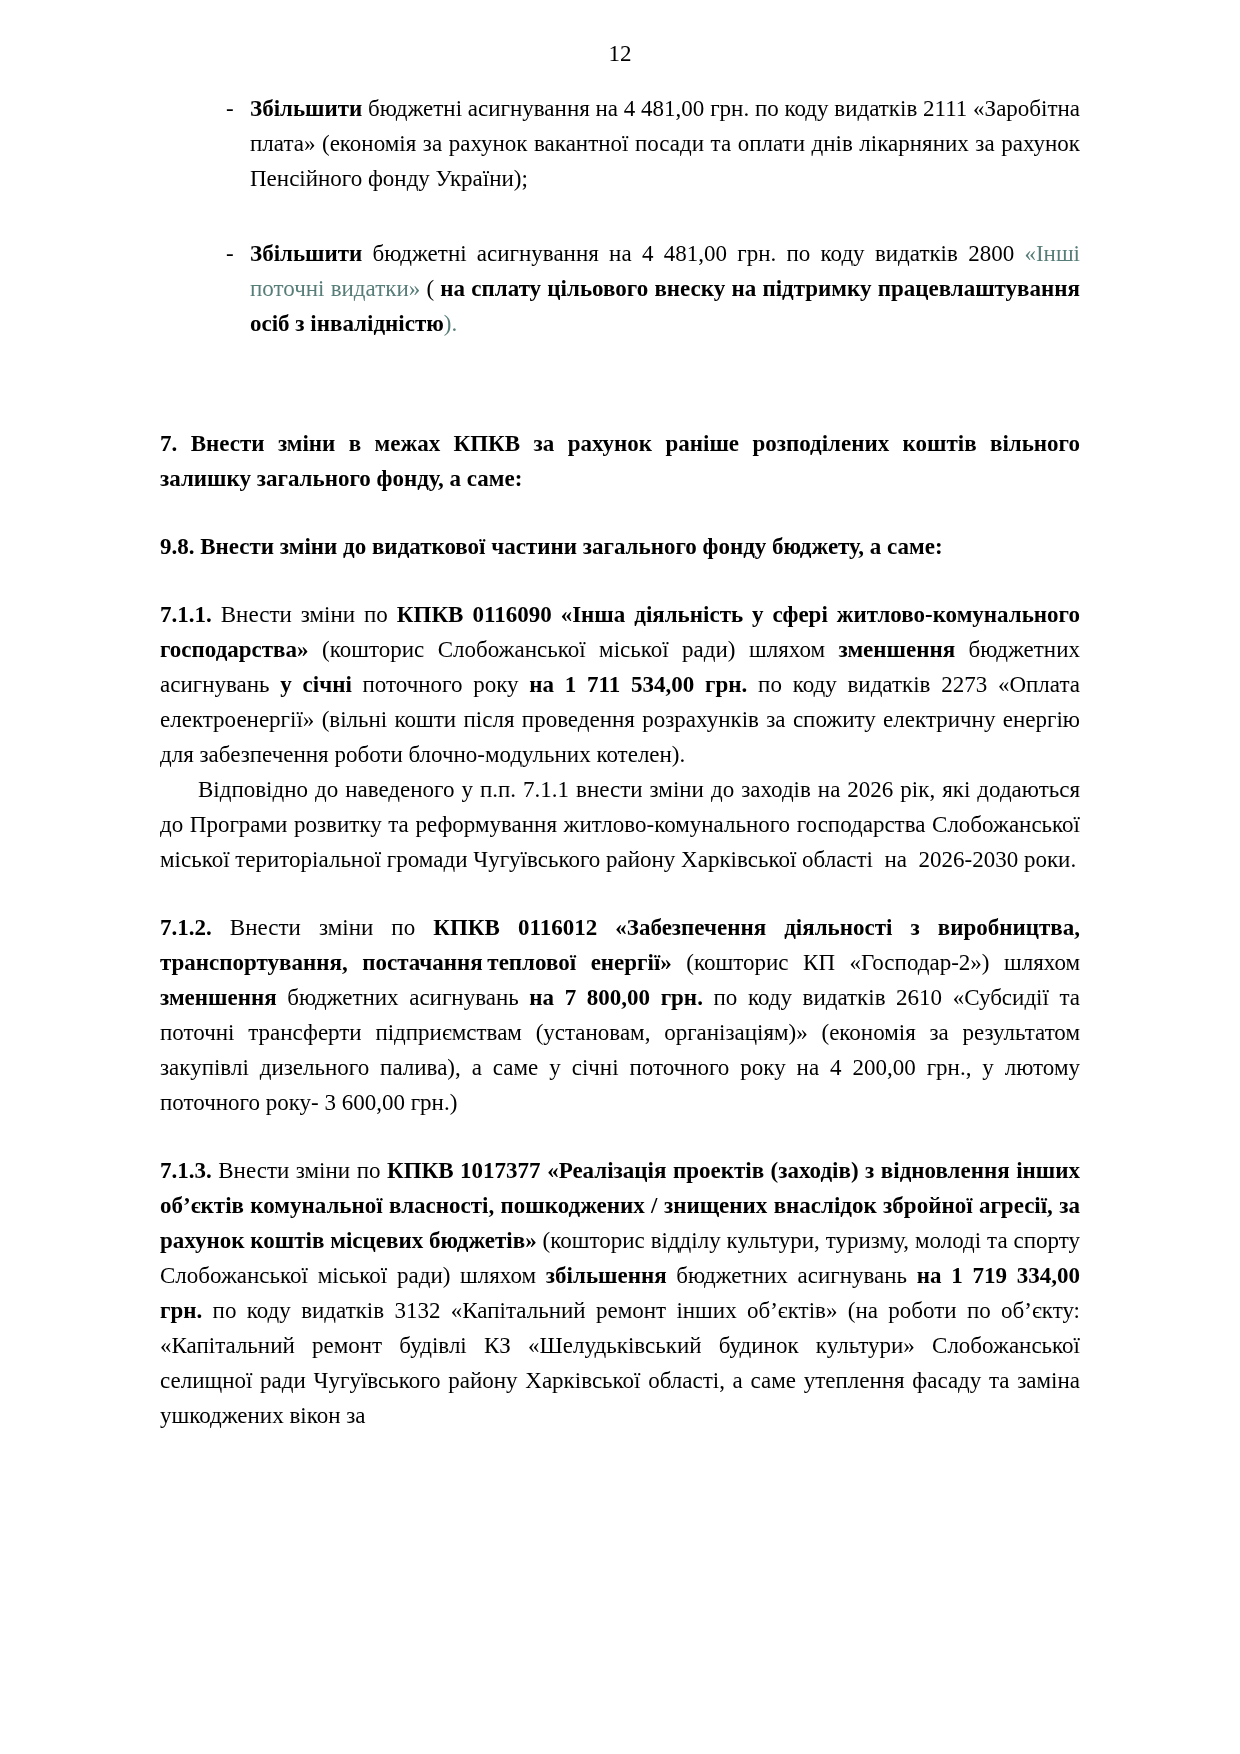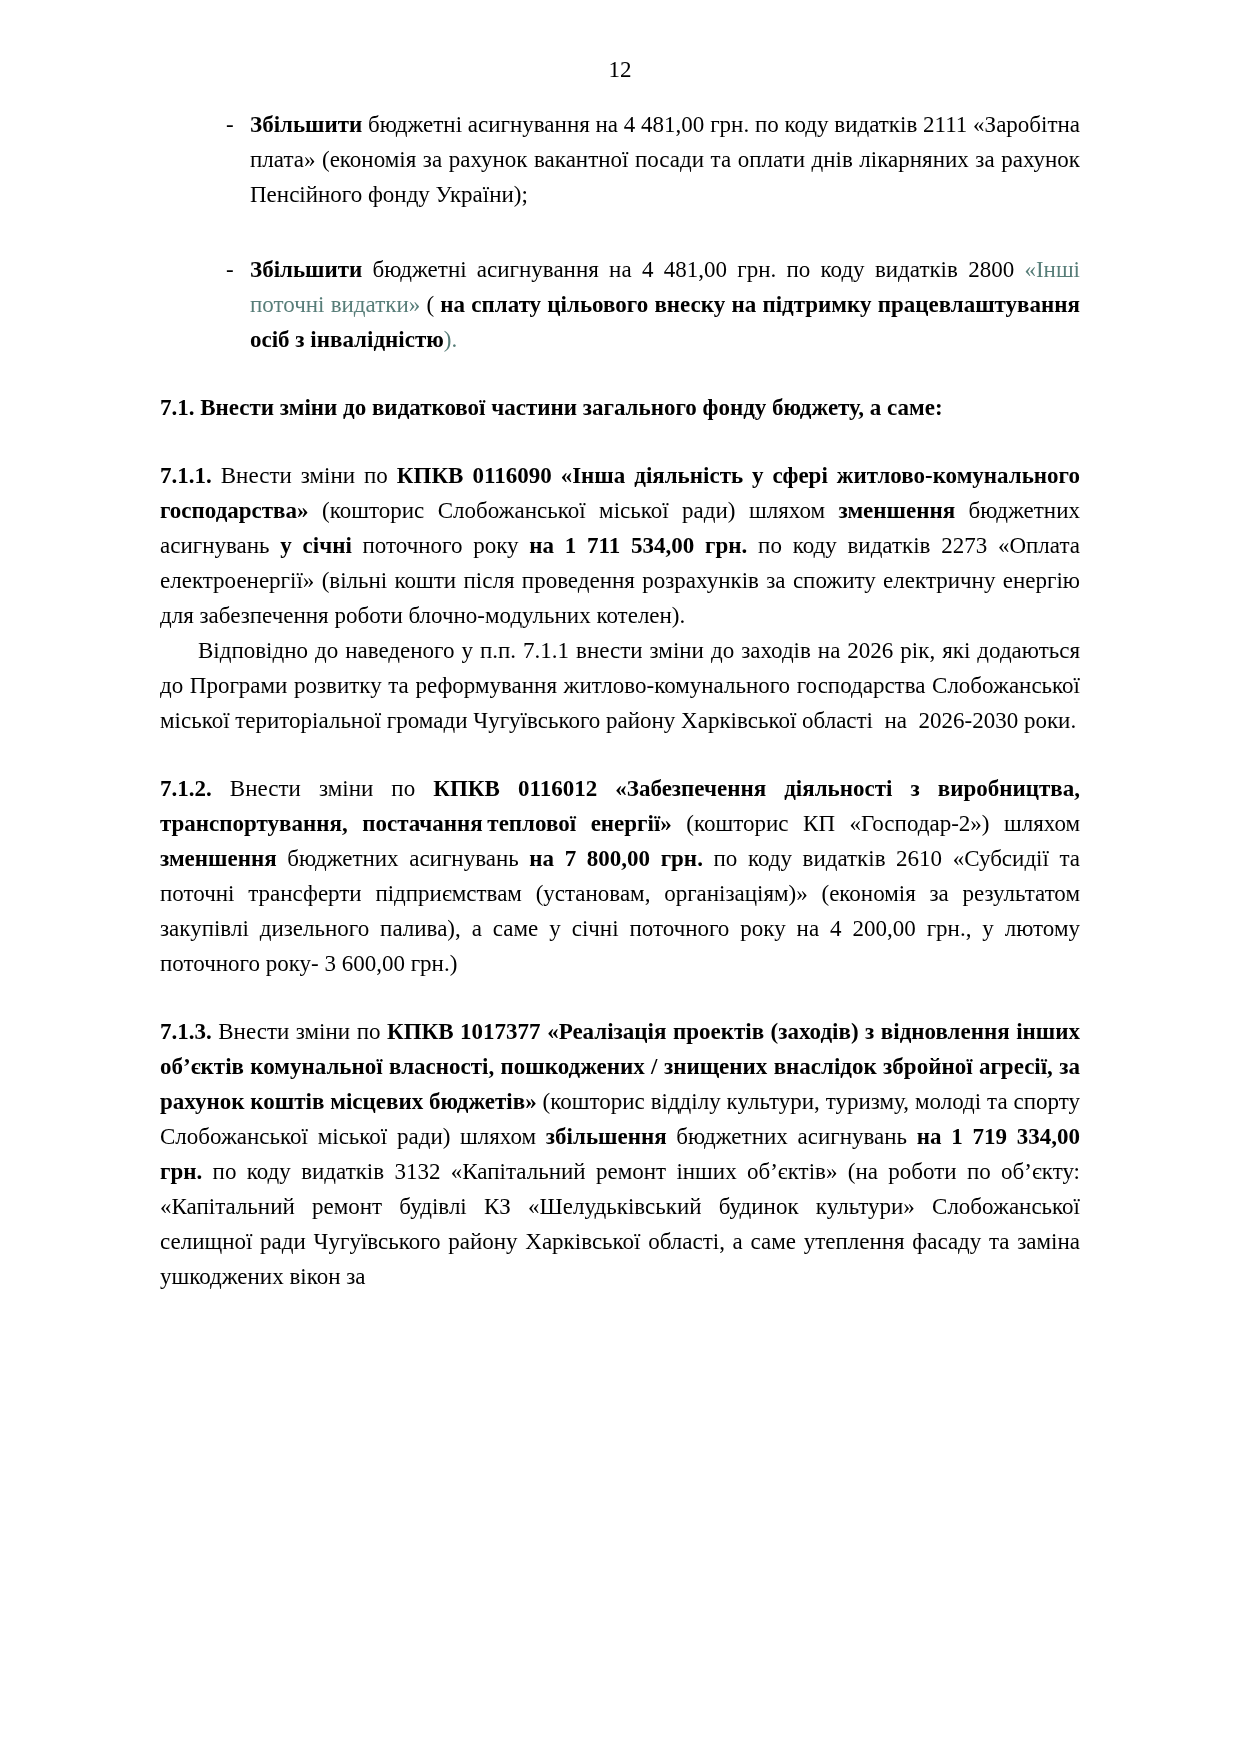--- a/index.html
+++ b/index.html
@@ -1,21 +1,21 @@
 <!DOCTYPE html>
 <html lang="uk" style="--teal: #577d78;"><head>
 <meta charset="utf-8">
 <style>
   :root { --teal: #577d78; }
   html, body { margin: 0; padding: 0; background: #ffffff; }
   .page {
     width: 1240px;
     height: 1754px;
     box-sizing: border-box;
-    padding: 52px 160px 30px 160px;
+    padding: 36px 160px 30px 160px;
     background: #ffffff;
     color: #000000;
     font-family: "Liberation Serif", "DejaVu Serif", serif;
     font-size: 23px;
     line-height: 35px;
     text-align: justify;
     overflow: hidden;
   }
   .page-number { text-align: center; margin-bottom: 20px; }
   .bullet-list { margin-top: 12px; }
@@ -41,22 +41,23 @@
     <div class="bullet-item">
       <span class="bullet-marker">-</span>
       <span class="bullet-text"><span class="b">Збільшити</span><span> бюджетні асигнування на 4 481,00 грн. по коду видатків 2111 «Заробітна плата» (економія за рахунок вакантної посади та оплати днів лікарняних за рахунок Пенсійного фонду України);</span></span>
     </div>
     <div class="bullet-item">
       <span class="bullet-marker">-</span>
       <span class="bullet-text"><span class="b">Збільшити</span><span> бюджетні асигнування на 4 481,00 грн. по коду видатків 2800 </span><span class="c-teal">«Інші поточні видатки»</span><span> ( </span><span class="b">на сплату цільового внеску на підтримку працевлаштування осіб з інвалідністю</span><span class="c-teal">).</span></span>
     </div>
   </div>
 
+  <p class="h-bold mt-xl">7. Внести зміни в межах КПКВ за рахунок раніше розподілених коштів вільного залишку загального фонду, а саме:</p>
 
-  <p class="h-bold mt-lg">7.1. Внести зміни до видаткової частини загального фонду бюджету, а саме:</p>
+  <p class="h-bold mt-lg">9.8. Внести зміни до видаткової частини загального фонду бюджету, а саме:</p>
 
   <p class="para mt-lg"><span class="b">7.1.1.</span><span>  Внести зміни по </span><span class="b">КПКВ 0116090 «Інша діяльність у сфері житлово-комунального господарства»</span><span> (кошторис Слобожанської міської ради) шляхом </span><span class="b">зменшення</span><span> бюджетних асигнувань </span><span class="b">у січні</span><span> поточного року </span><span class="b">на 1 711 534,00 грн.</span><span> по коду видатків 2273 «Оплата електроенергії» (вільні кошти після проведення розрахунків за спожиту електричну енергію для забезпечення роботи блочно-модульних котелен).</span></p>
   <p class="para indent">Відповідно до наведеного у п.п. 7.1.1 внести зміни до заходів на 2026 рік, які додаються до Програми розвитку та реформування житлово-комунального господарства Слобожанської міської територіальної громади Чугуївського району Харківської області&nbsp; на&nbsp; 2026-2030 роки.</p>
 
   <p class="para mt-lg"><span class="b">7.1.2.</span><span>   Внести зміни по </span><span class="b">КПКВ 0116012 «Забезпечення діяльності з виробництва, транспортування, постачання теплової енергії»</span><span> (кошторис КП «Господар-2») шляхом </span><span class="b">зменшення</span><span> бюджетних асигнувань </span><span class="b">на 7 800,00 грн.</span><span> по коду видатків 2610 «Субсидії та поточні трансферти підприємствам (установам, організаціям)» (економія за результатом закупівлі дизельного палива), а саме у січні поточного року на 4 200,00 грн., у лютому поточного року- 3 600,00 грн.)</span></p>
 
   <p class="para mt-lg"><span class="b">7.1.3.</span><span>  Внести зміни по </span><span class="b">КПКВ 1017377 «Реалізація проектів (заходів) з відновлення інших об’єктів комунальної власності, пошкоджених / знищених внаслідок збройної агресії, за рахунок коштів місцевих бюджетів»</span><span> (кошторис відділу культури, туризму, молоді та спорту Слобожанської міської ради) шляхом </span><span class="b">збільшення</span><span> бюджетних асигнувань </span><span class="b">на 1 719 334,00 грн.</span><span> по коду видатків 3132 «Капітальний ремонт інших об’єктів» (на роботи по об’єкту: «Капітальний ремонт будівлі КЗ «Шелудьківський будинок культури» Слобожанської селищної ради Чугуївського району Харківської області, а саме утеплення фасаду та заміна ушкоджених вікон за</span></p>
 
 </div>
 

